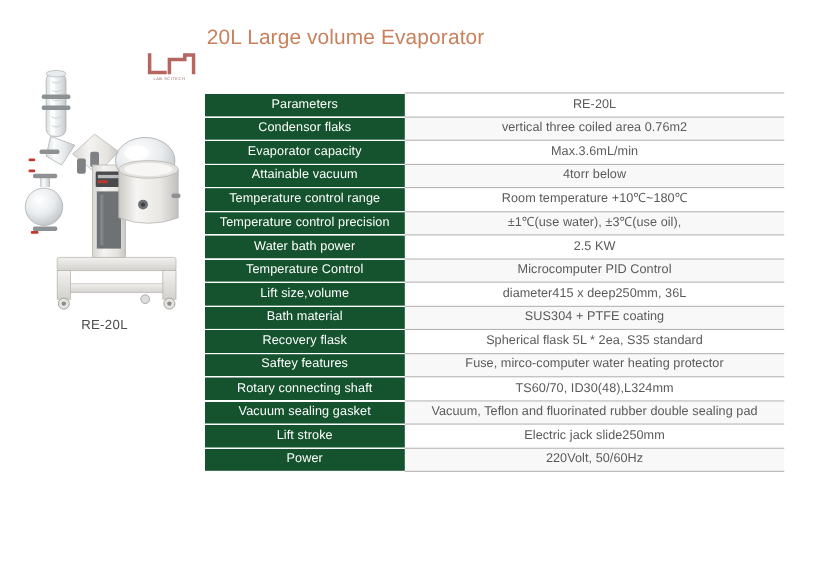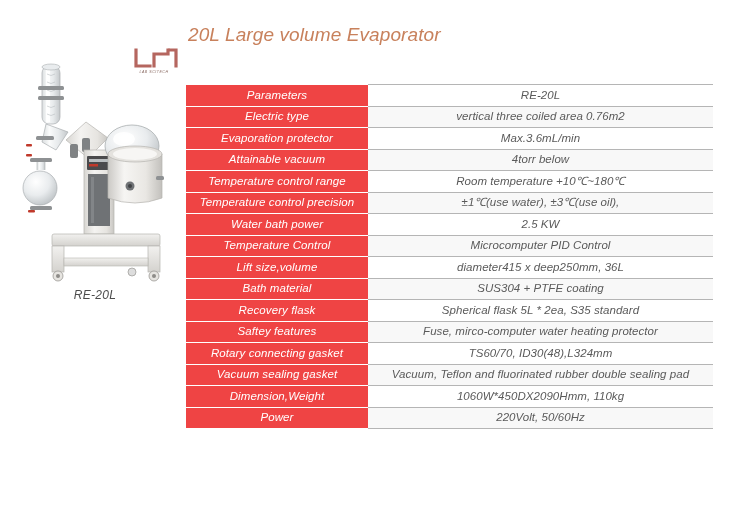--- a/index.html
+++ b/index.html
@@ -10,21 +10,20 @@
     background: #ffffff;
     font-family: "Liberation Sans", sans-serif;
     overflow: hidden;
   }
 
   #page {
     position: relative;
     width: 739px;
     height: 526px;
     background: #ffffff;
-    font-style: italic;
   }
 
   
   #page-title {
     position: absolute;
     left: 188px;
     top: 24px;
     font-size: 19px;
     color: #c8815c;
     letter-spacing: 0.1px;
@@ -86,21 +85,21 @@
   #spec-table td {
     font-size: 11.5px;
     line-height: 1.15;
     padding: 0 4px;
     vertical-align: middle;
   }
 
   
   .spec-label {
     width: 182px;
-    background: #ef4444;
+    background: #14532d;
     color: #ffffff;
     text-align: center;
     border-top: 1px solid #ffffff;
     border-bottom: 1px solid #ffffff;
     letter-spacing: 0.1px;
     white-space: nowrap;
     overflow: hidden;
   }
   tr:first-child .spec-label { border-top: 1px solid #ffffff; }
 
@@ -226,25 +225,25 @@
   </div>
   <div id="product-caption">RE-20L</div>
 
   <table id="spec-table">
     <tbody id="spec-body">
         <tr>
           <td class="spec-label">Parameters</td>
           <td class="spec-value">RE-20L</td>
         </tr>
         <tr>
-          <td class="spec-label">Electric type</td>
+          <td class="spec-label">Condensor flaks</td>
           <td class="spec-value">vertical three coiled area 0.76m2</td>
         </tr>
         <tr>
-          <td class="spec-label">Evaporation protector</td>
+          <td class="spec-label">Evaporator capacity</td>
           <td class="spec-value">Max.3.6mL/min</td>
         </tr>
         <tr>
           <td class="spec-label">Attainable vacuum</td>
           <td class="spec-value">4torr below</td>
         </tr>
         <tr>
           <td class="spec-label">Temperature control range</td>
           <td class="spec-value">Room temperature +10℃~180℃</td>
         </tr>
@@ -270,30 +269,30 @@
         </tr>
         <tr>
           <td class="spec-label">Recovery flask</td>
           <td class="spec-value">Spherical flask 5L * 2ea, S35 standard</td>
         </tr>
         <tr>
           <td class="spec-label">Saftey features</td>
           <td class="spec-value">Fuse, mirco-computer water heating protector</td>
         </tr>
         <tr>
-          <td class="spec-label">Rotary connecting gasket</td>
+          <td class="spec-label">Rotary connecting shaft</td>
           <td class="spec-value">TS60/70, ID30(48),L324mm</td>
         </tr>
         <tr>
           <td class="spec-label">Vacuum sealing gasket</td>
           <td class="spec-value">Vacuum, Teflon and fluorinated rubber double sealing pad</td>
         </tr>
         <tr>
-          <td class="spec-label">Dimension,Weight</td>
-          <td class="spec-value">1060W*450DX2090Hmm, 110kg</td>
+          <td class="spec-label">Lift stroke</td>
+          <td class="spec-value">Electric jack slide250mm</td>
         </tr>
         <tr>
           <td class="spec-label">Power</td>
           <td class="spec-value">220Volt, 50/60Hz</td>
         </tr>
       </tbody>
   </table>
 
 </div>
 

